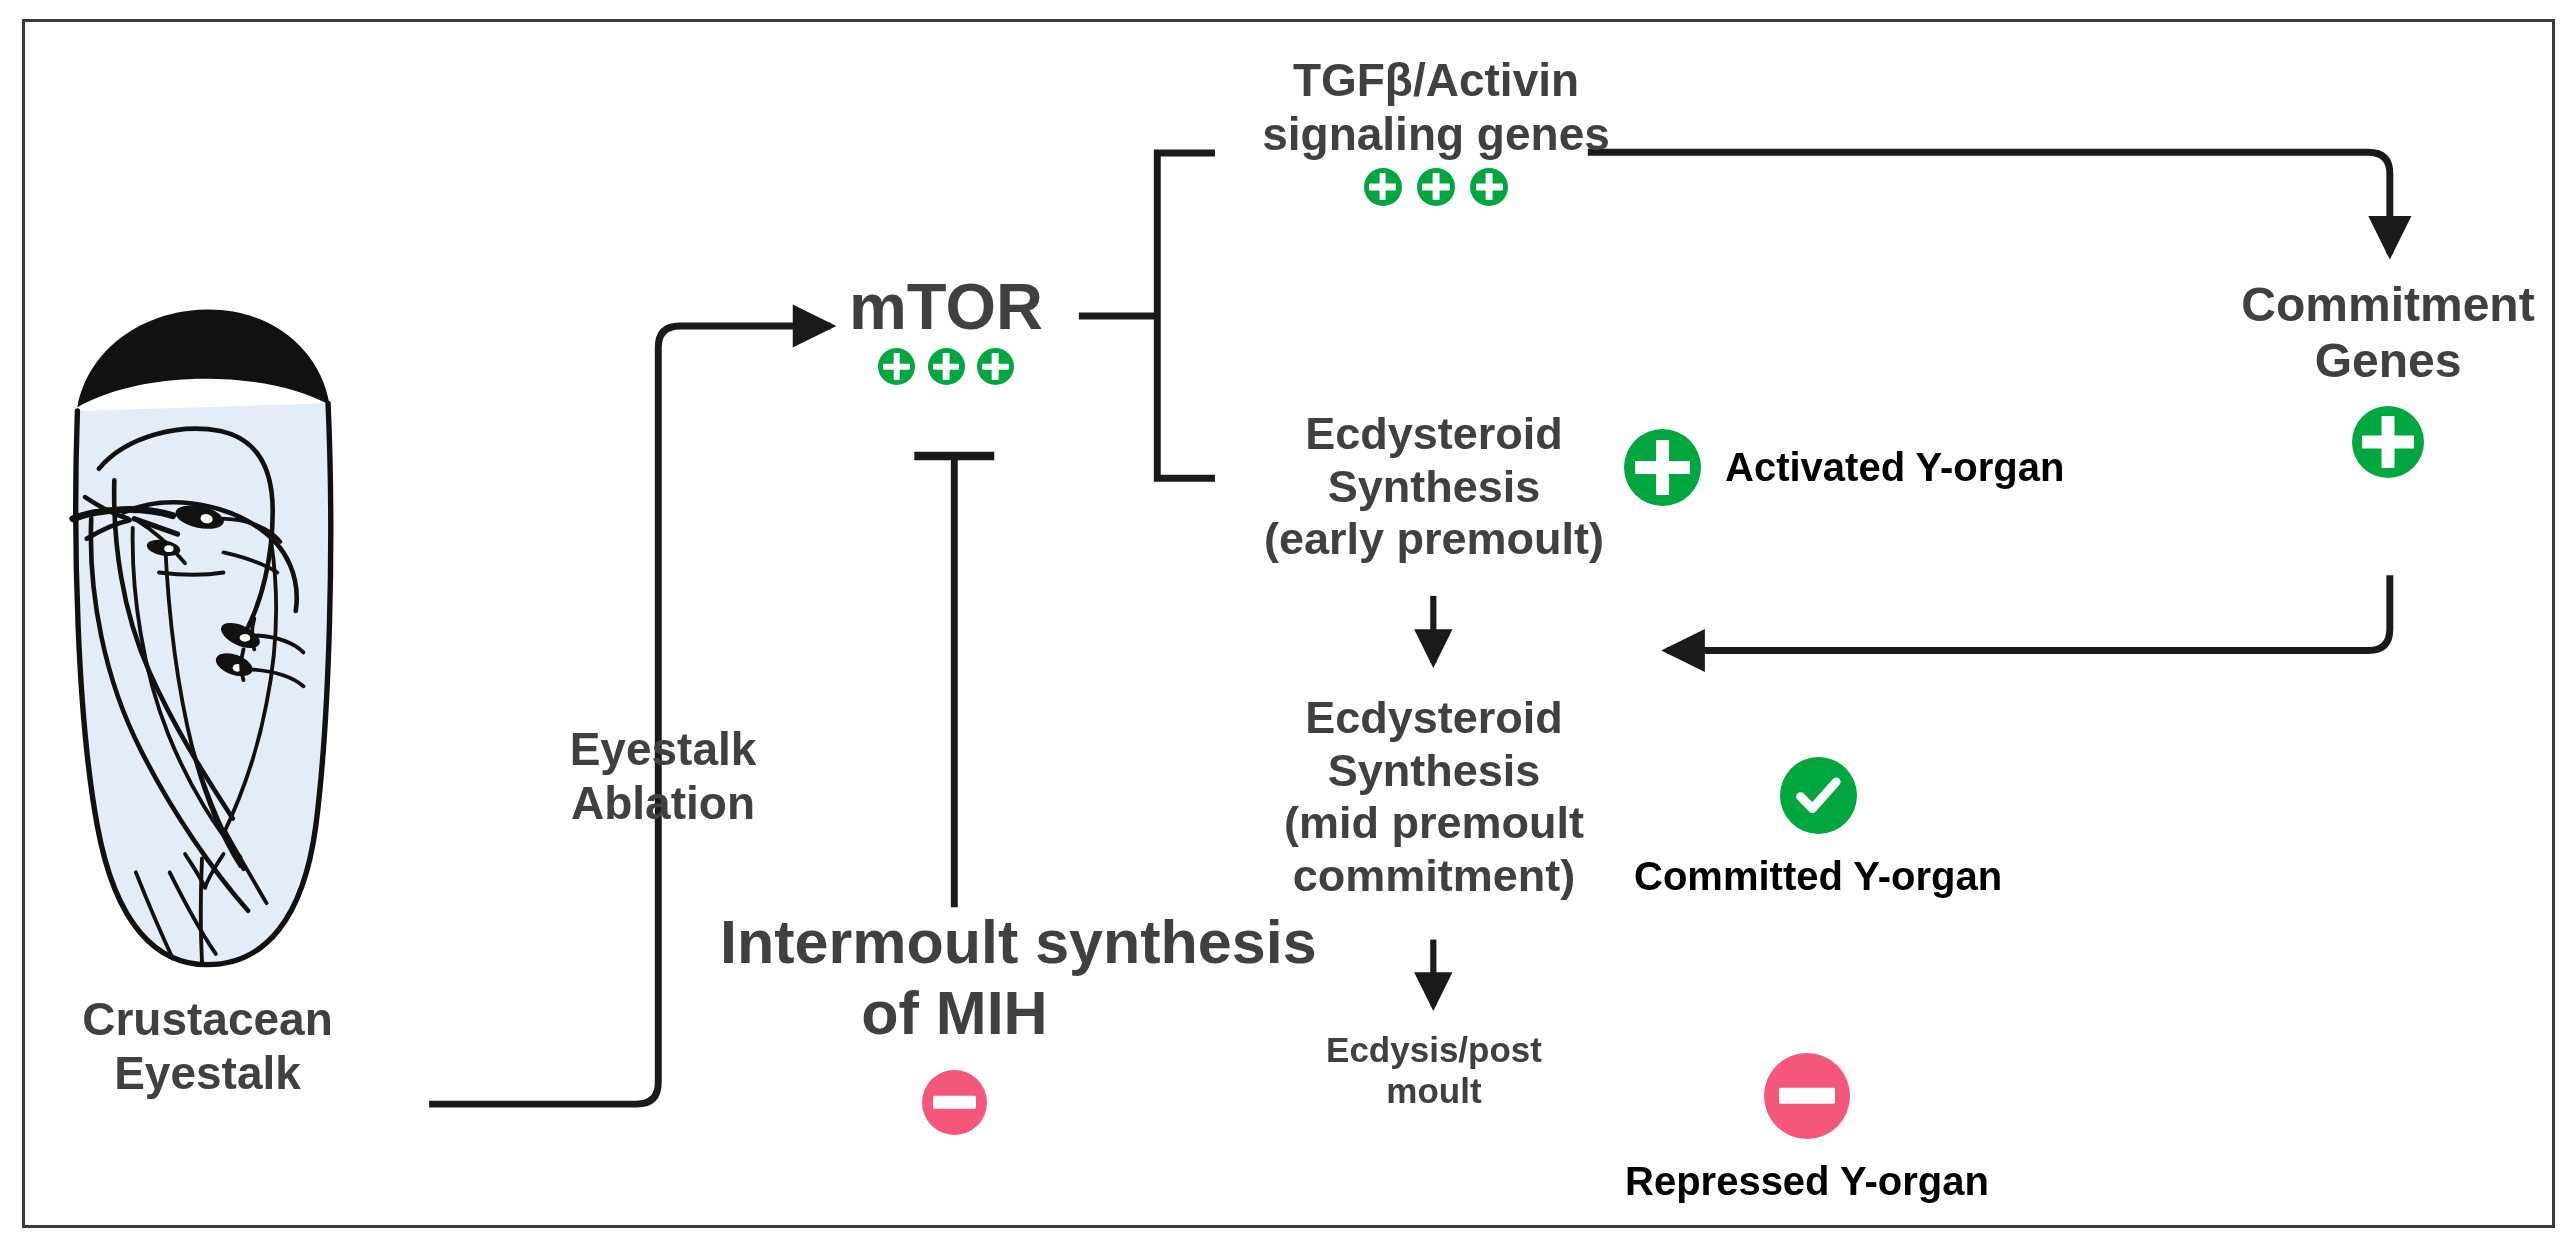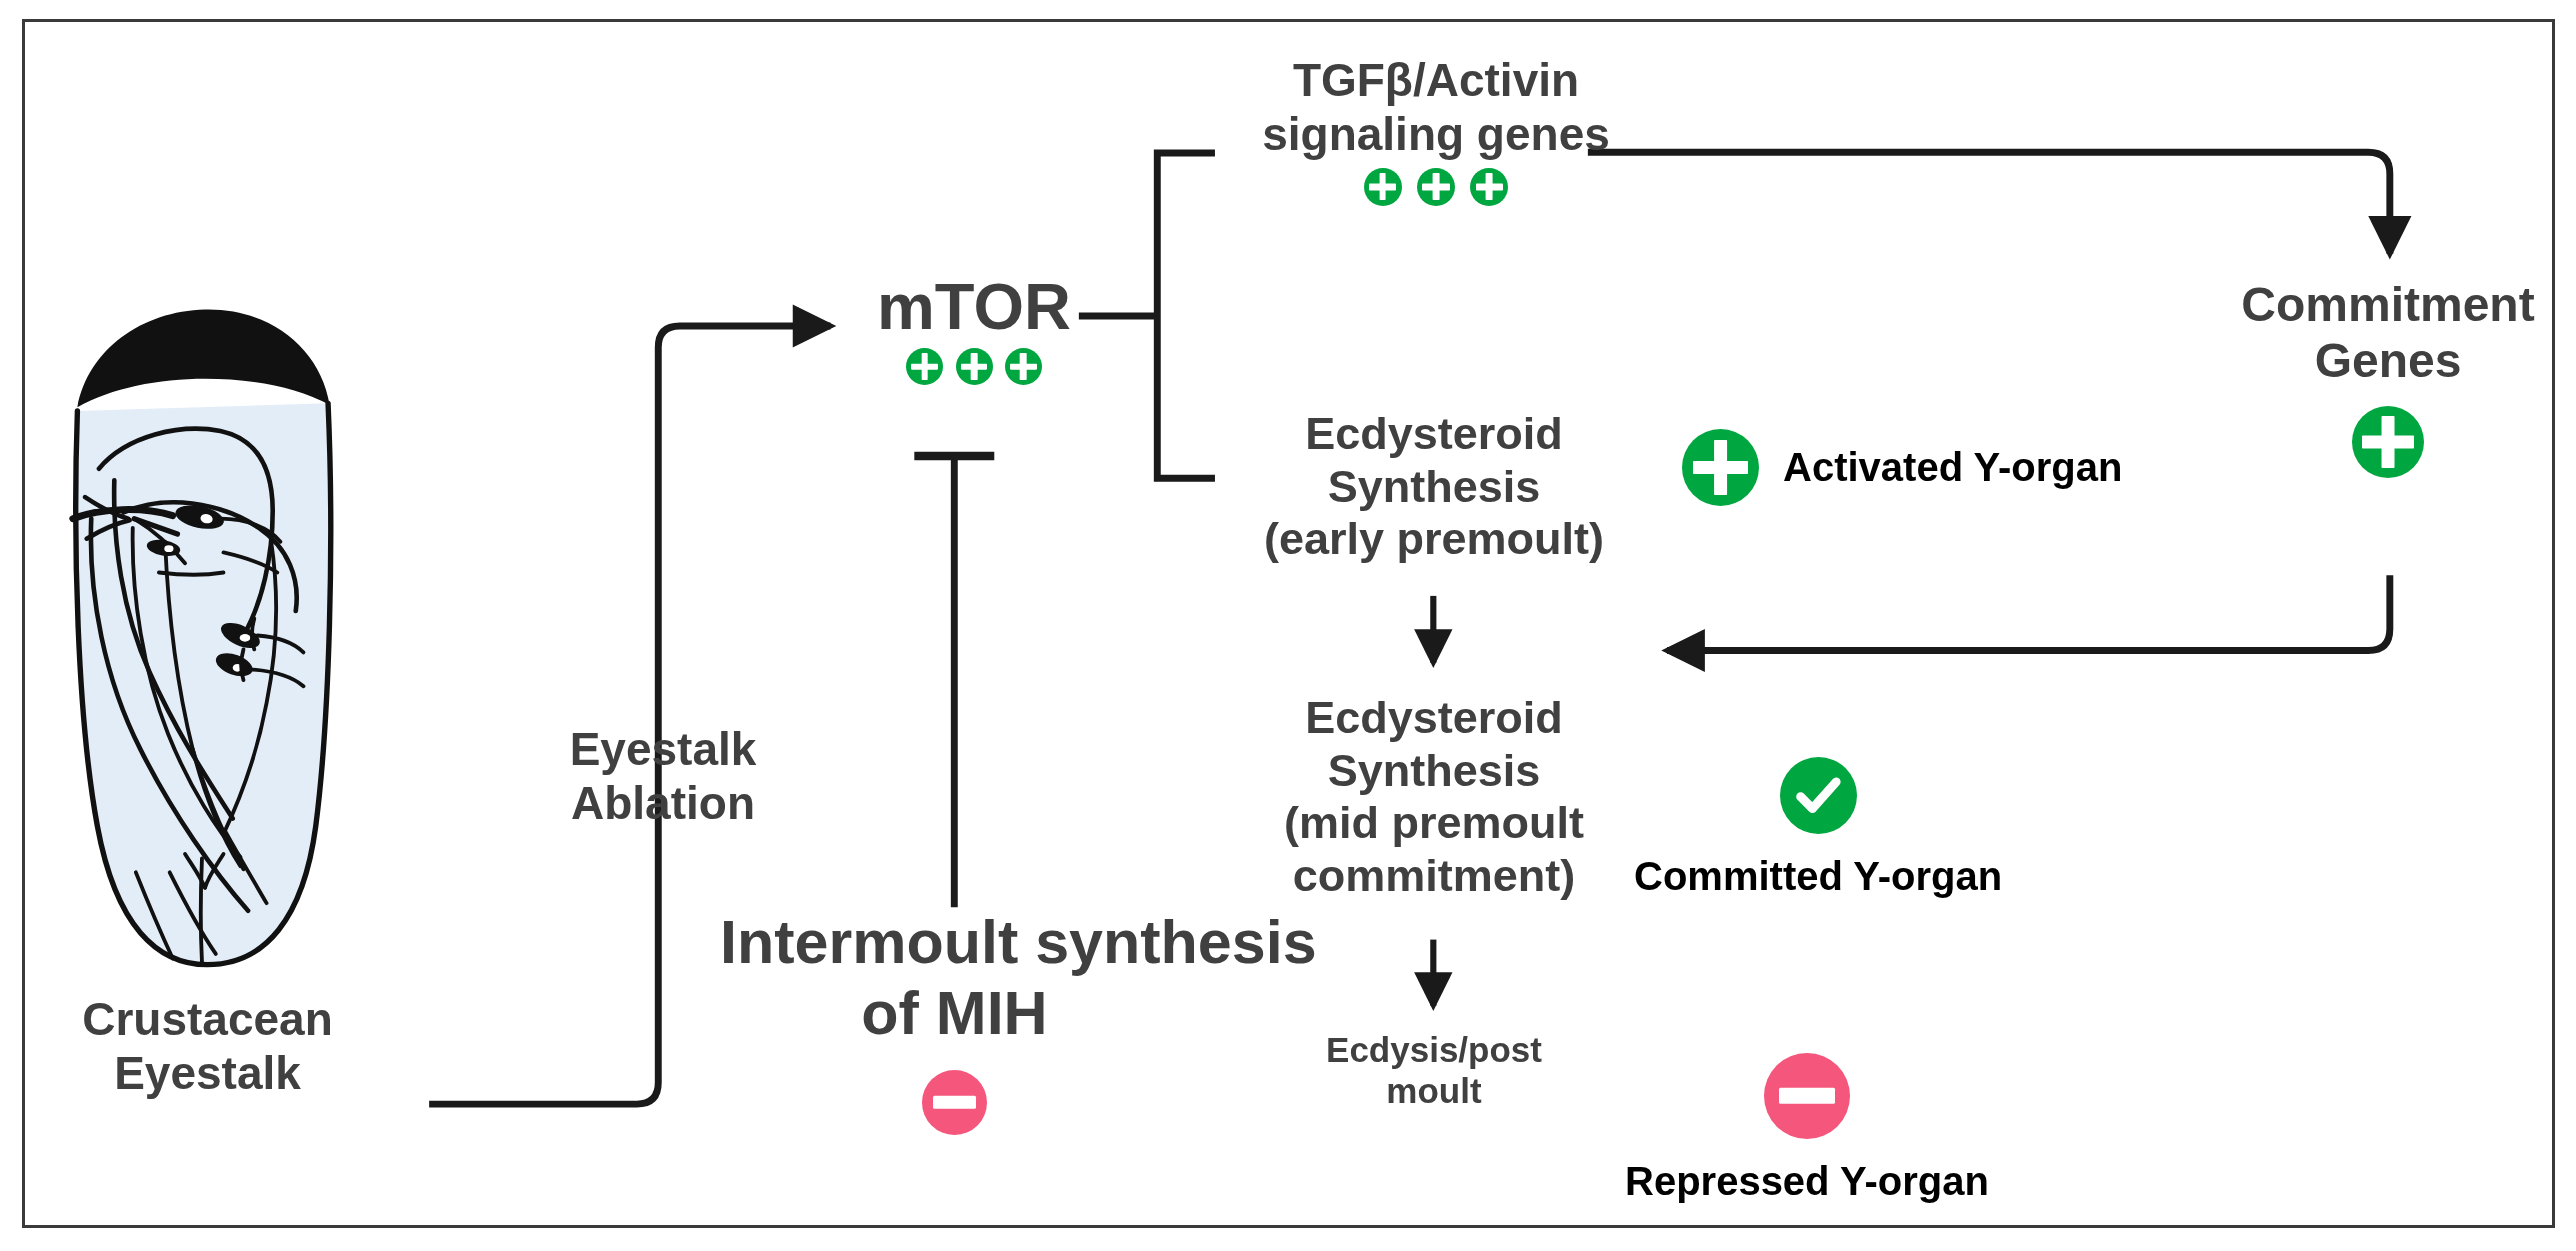--- a/index.html
+++ b/index.html
@@ -98,21 +98,21 @@
   <div class="node" style="left:46px;top:993px;width:323px;font-size:46px;">
     <span class="ln">Crustacean</span>
     <span class="ln">Eyestalk</span>
   </div>
 
   <div class="node" style="left:509px;top:723px;width:308px;font-size:46px;">
     <span class="ln">Eyestalk</span>
     <span class="ln">Ablation</span>
   </div>
 
-  <div class="node" style="left:820px;top:269px;width:308px;font-size:65px;">
+  <div class="node" style="left:792px;top:269px;width:308px;font-size:65px;">
     <span class="ln">mTOR</span>
     <div class="badges" style="gap:12.3px;margin-top:3.1px;">
       <span class="ico plus" style="width:37px;height:37px;background:#00A63F;"></span>
       <span class="ico plus" style="width:37px;height:37px;background:#00A63F;"></span>
       <span class="ico plus" style="width:37px;height:37px;background:#00A63F;"></span>
     </div>
   </div>
 
   <div class="node" style="left:720px;top:907px;width:469px;font-size:61px;">
     <span class="ln">Intermoult synthesis</span>
@@ -151,21 +151,21 @@
   </div>
 
   <div class="node" style="left:2196px;top:277px;width:384px;font-size:48px;">
     <span class="ln">Commitment</span>
     <span class="ln">Genes</span>
     <div class="badges" style="margin-top:17px;">
       <span class="ico plus" style="width:72px;height:72px;background:#00A63F;"></span>
     </div>
   </div>
 
-  <div class="legend-row" style="left:1682px;top:429px;gap:24px;">
+  <div class="legend-row" style="left:1624px;top:429px;gap:24px;">
     <span class="ico plus" style="width:77px;height:77px;background:#00A63F;flex:0 0 77px;"></span>
     <span class="lbl">Activated Y-organ</span>
   </div>
 
   <div class="legend-row" style="left:1634px;top:757px;flex-direction:column;">
     <span class="ico check" style="width:77px;height:77px;background:#00A63F;flex:0 0 77px;">
       <svg viewBox="0 0 24 24" xmlns="http://www.w3.org/2000/svg" aria-hidden="true">
         <path d="M3.6 12.6 L9.2 18.2 L20.4 5.6" fill="none" stroke="#fff" stroke-width="4.2" stroke-linecap="round" stroke-linejoin="round"></path>
       </svg>
     </span>

